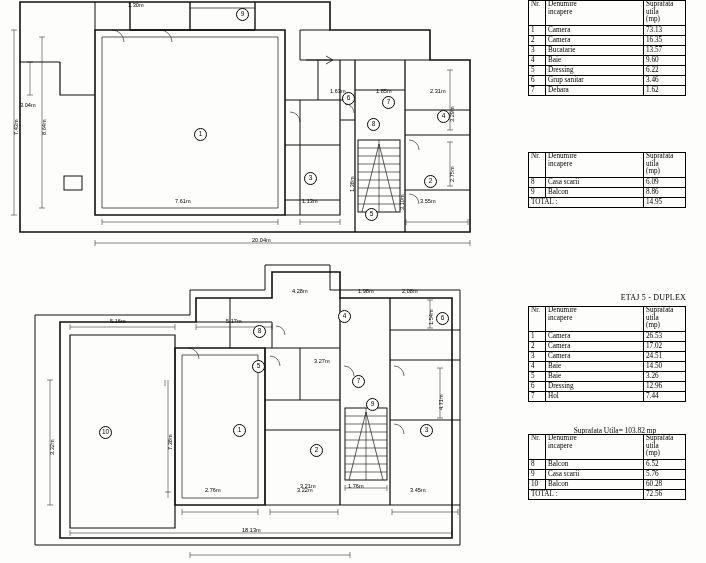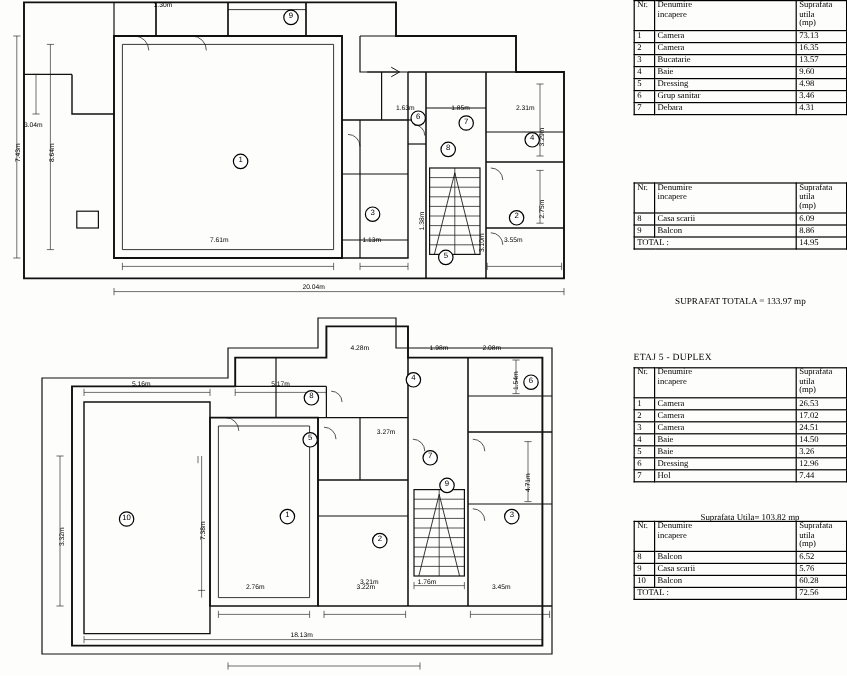--- a/index.html
+++ b/index.html
@@ -58,32 +58,32 @@
   table.area-table th {
     font-size: 7.2px;
     line-height: 1.05;
     padding: 0 2px 1px 2px;
   }
   .col-nr   { width: 12px; }
   .col-num  { width: 36px; text-align: right !important; padding-right: 3px !important; }
   td.num { text-align: right; padding-right: 3px; }
   td.total-label { text-align: right; padding-right: 3px; }
 
-  .tbl-block { position: absolute; left: 0; width: 178px; }
+  .tbl-block { position: absolute; left: 0; width: 158px; }
 
   .caption {
     font-size: 7.4px;
     text-align: center;
     margin: 2px 0 0 0;
     white-space: nowrap;
   }
   .caption.left-ind { text-align: center; padding-left: 16px; margin-top: 24px; }
   .sect-title {
     font-size: 8px;
-    text-align: left;
+    text-align: right;
     margin-bottom: 18px;
     letter-spacing: .2px;
   }
   .total-line {
     font-size: 7.6px;
     text-align: center;
     margin-top: 3px;
   }
 
   
@@ -337,31 +337,31 @@
             <td class="num">13.57</td>
           </tr>
           <tr>
             <td>4</td>
             <td>Baie</td>
             <td class="num">9.60</td>
           </tr>
           <tr>
             <td>5</td>
             <td>Dressing</td>
-            <td class="num">4.98</td>
+            <td class="num">6.22</td>
           </tr>
           <tr>
             <td>6</td>
             <td>Grup sanitar</td>
             <td class="num">3.46</td>
           </tr>
           <tr>
             <td>7</td>
             <td>Debara</td>
-            <td class="num">4.31</td>
+            <td class="num">1.62</td>
           </tr>
         </tbody>
       </table>
     </div>
 
     <div class="tbl-block" style="top:152px;">
       <table class="area-table">
         <thead>
           <tr>
             <th class="col-nr">Nr.</th>
@@ -387,23 +387,20 @@
             <td class="num">8.86</td>
           </tr>
           <tr>
             <td colspan="2" class="total-label">TOTAL :</td>
             <td class="num">14.95</td>
           </tr>
         </tbody>
       </table>
     </div>
 
-    <div class="tbl-block" style="top:243px;">
-      <div class="total-line">SUPRAFAT TOTALA = 133.97 mp</div>
-    </div>
 
     <div class="tbl-block" style="top:293px;">
       <div class="sect-title">ETAJ 5 - DUPLEX</div>
     </div>
 
     <div class="tbl-block" style="top:306px;">
       <table class="area-table">
         <thead>
           <tr>
             <th class="col-nr">Nr.</th>

